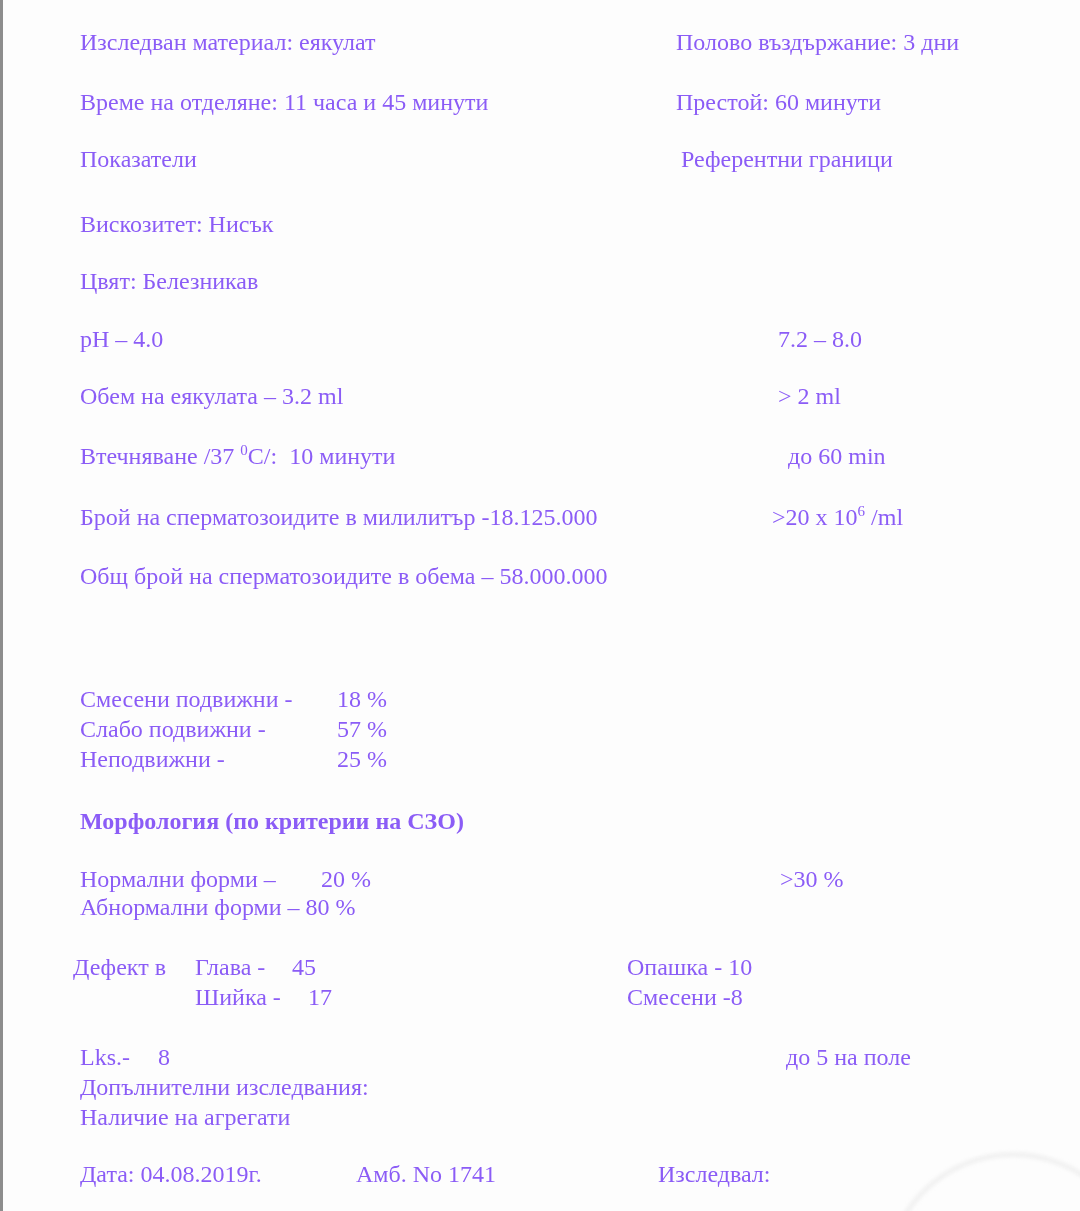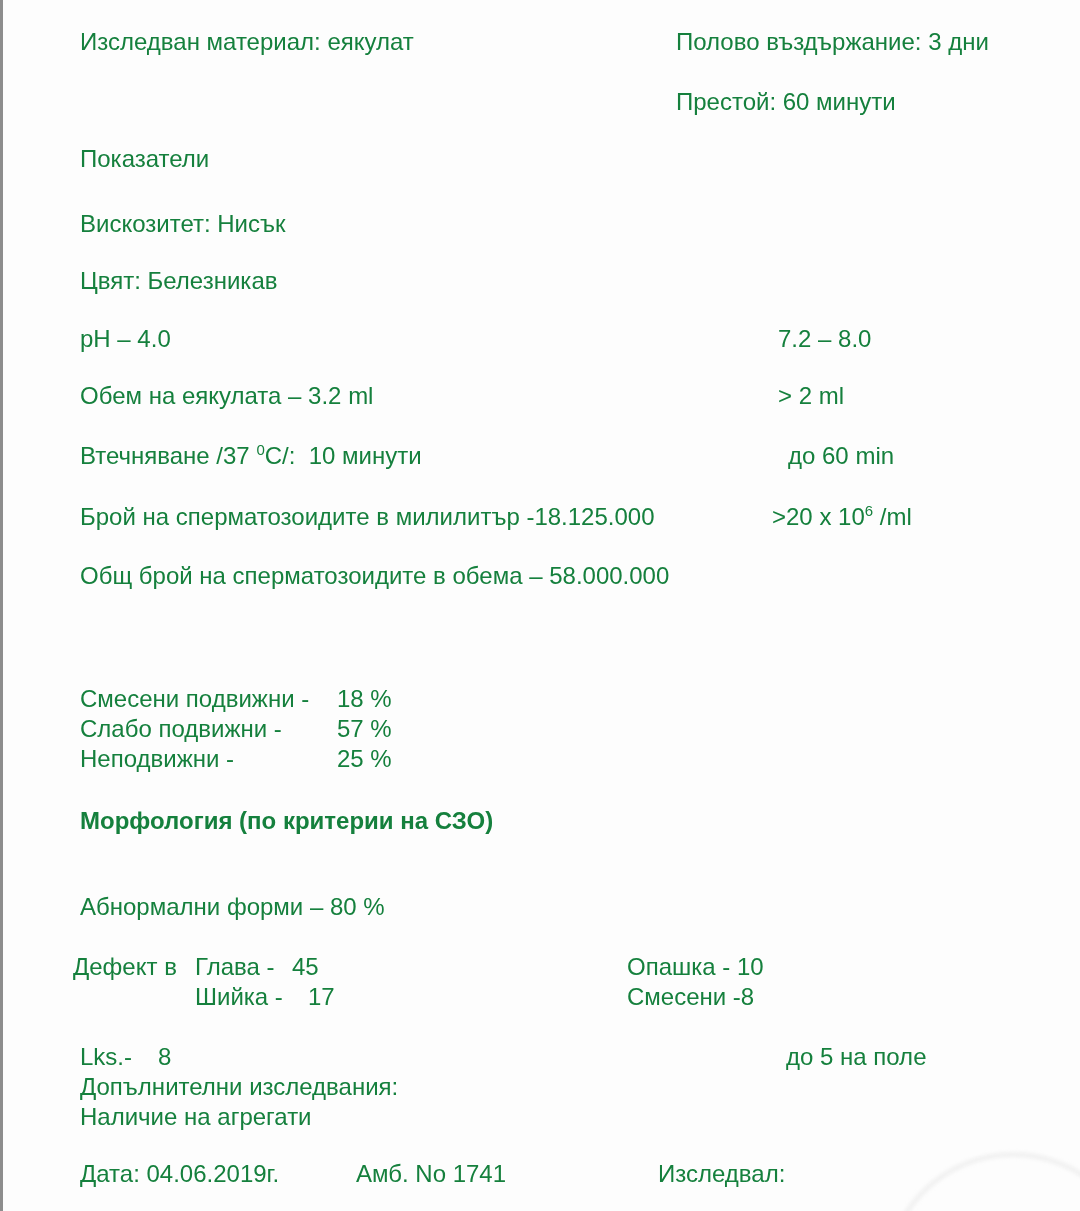--- a/index.html
+++ b/index.html
@@ -5,24 +5,24 @@
   html, body {
     margin: 0;
     padding: 0;
     background: #ffffff;
   }
   .page {
     position: relative;
     width: 1080px;
     height: 1211px;
     background: #fdfdfd;
-    font-family: Liberation Sans, sans-serif;
+    font-family: Liberation Serif, serif;
     font-size: 24px;
     line-height: 28px;
-    color: #15803d;
+    color: #8b5cf6;
     overflow: hidden;
   }
   .scan-edge {
     position: absolute;
     left: 0;
     top: 0;
     width: 3px;
     height: 100%;
     background: #8d8d8d;
   }
@@ -60,25 +60,27 @@
 
 <div class="page">
   <div class="scan-edge"></div>
 
   <div class="row" style="top:28px">
     <span class="at" style="left:80px">Изследван материал: еякулат</span>
     <span class="at" style="left:676px">Полово въздържание: 3 дни</span>
   </div>
 
   <div class="row" style="top:88px">
+    <span class="at" style="left:80px">Време на отделяне: 11 часа и 45 минути</span>
     <span class="at" style="left:676px">Престой: 60 минути</span>
   </div>
 
   <div class="row" style="top:145px">
     <span class="at" style="left:80px">Показатели</span>
+    <span class="at" style="left:681px">Референтни граници</span>
   </div>
 
   <div class="row" style="top:210px">
     <span class="at" style="left:80px">Вискозитет: Нисък</span>
   </div>
 
   <div class="row" style="top:267px">
     <span class="at" style="left:80px">Цвят: Белезникав</span>
   </div>
 
@@ -119,20 +121,25 @@
 
   <div class="row" style="top:745px">
     <span class="at" style="left:80px">Неподвижни -</span>
     <span class="at" style="left:337px">25 %</span>
   </div>
 
   <div class="row" style="top:807px">
     <span class="at b" style="left:80px">Морфология (по критерии на СЗО)</span>
   </div>
 
+  <div class="row" style="top:865px">
+    <span class="at" style="left:80px">Нормални форми –</span>
+    <span class="at" style="left:321px">20 %</span>
+    <span class="at" style="left:780px">&gt;30 %</span>
+  </div>
 
   <div class="row" style="top:893px">
     <span class="at" style="left:80px">Абнормални форми – 80 %</span>
   </div>
 
   <div class="row" style="top:953px">
     <span class="at" style="left:73px">Дефект в</span>
     <span class="at" style="left:195px">Глава -</span>
     <span class="at" style="left:292px">45</span>
     <span class="at" style="left:627px">Опашка - 10</span>
@@ -152,19 +159,19 @@
 
   <div class="row" style="top:1073px">
     <span class="at" style="left:80px">Допълнителни изследвания:</span>
   </div>
 
   <div class="row" style="top:1103px">
     <span class="at" style="left:80px">Наличие на агрегати</span>
   </div>
 
   <div class="row" style="top:1160px">
-    <span class="at" style="left:80px">Дата: 04.06.2019г.</span>
+    <span class="at" style="left:80px">Дата: 04.08.2019г.</span>
     <span class="at" style="left:356px">Амб. No 1741</span>
     <span class="at" style="left:658px">Изследвал:</span>
   </div>
 
   <div class="stamp-circle"></div>
 </div>
 
 </body></html>

